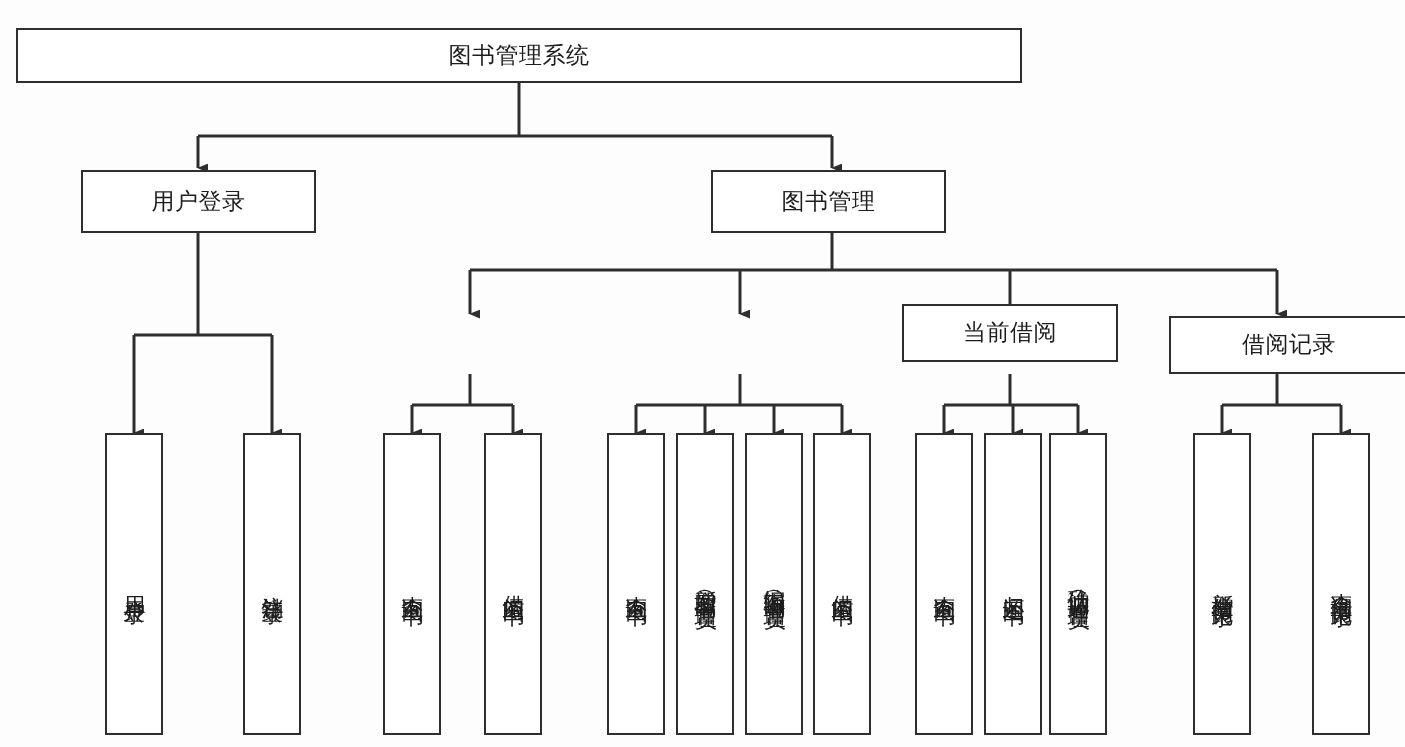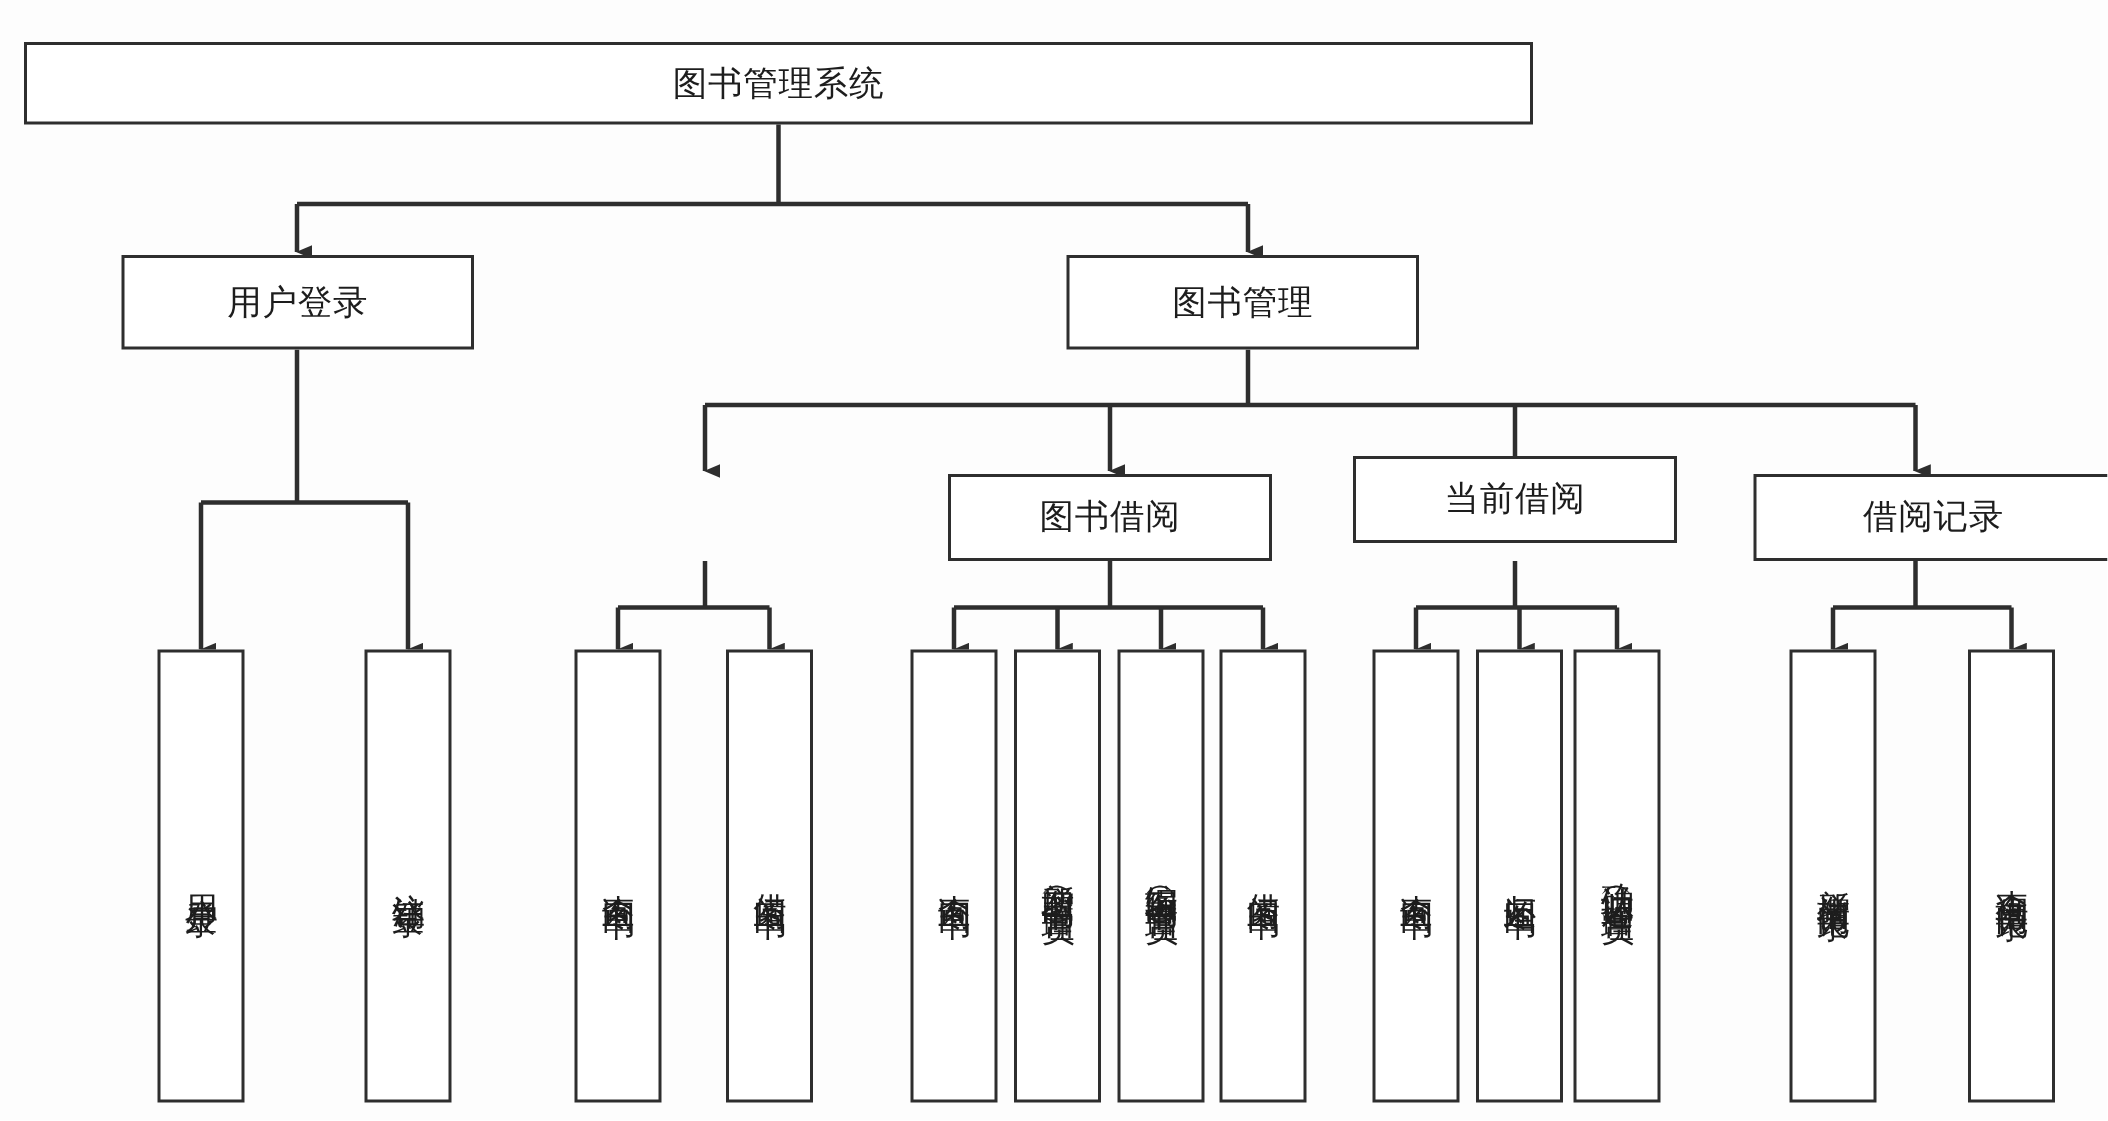--- a/index.html
+++ b/index.html
@@ -139,23 +139,20 @@
 
   <div class="node horiz" style="left:81px; top:170px; width:235px; height:63px;">
     <span class="label">用户登录</span>
   </div>
 
   <div class="node horiz" style="left:711px; top:170px; width:235px; height:63px;">
     <span class="label">图书管理</span>
   </div>
 
 
-  <div class="node horiz" style="left:632px; top:316px; width:216px; height:58px;">
-    <span class="label">图书借阅</span>
-  </div>
 
   <div class="node horiz" style="left:902px; top:304px; width:216px; height:58px;">
     <span class="label">当前借阅</span>
   </div>
 
   <div class="node horiz" style="left:1169px; top:316px; width:240px; height:58px;">
     <span class="label">借阅记录</span>
   </div>
 
   <div class="node vert" style="left:105px; top:433px; width:58px; height:302px;">

